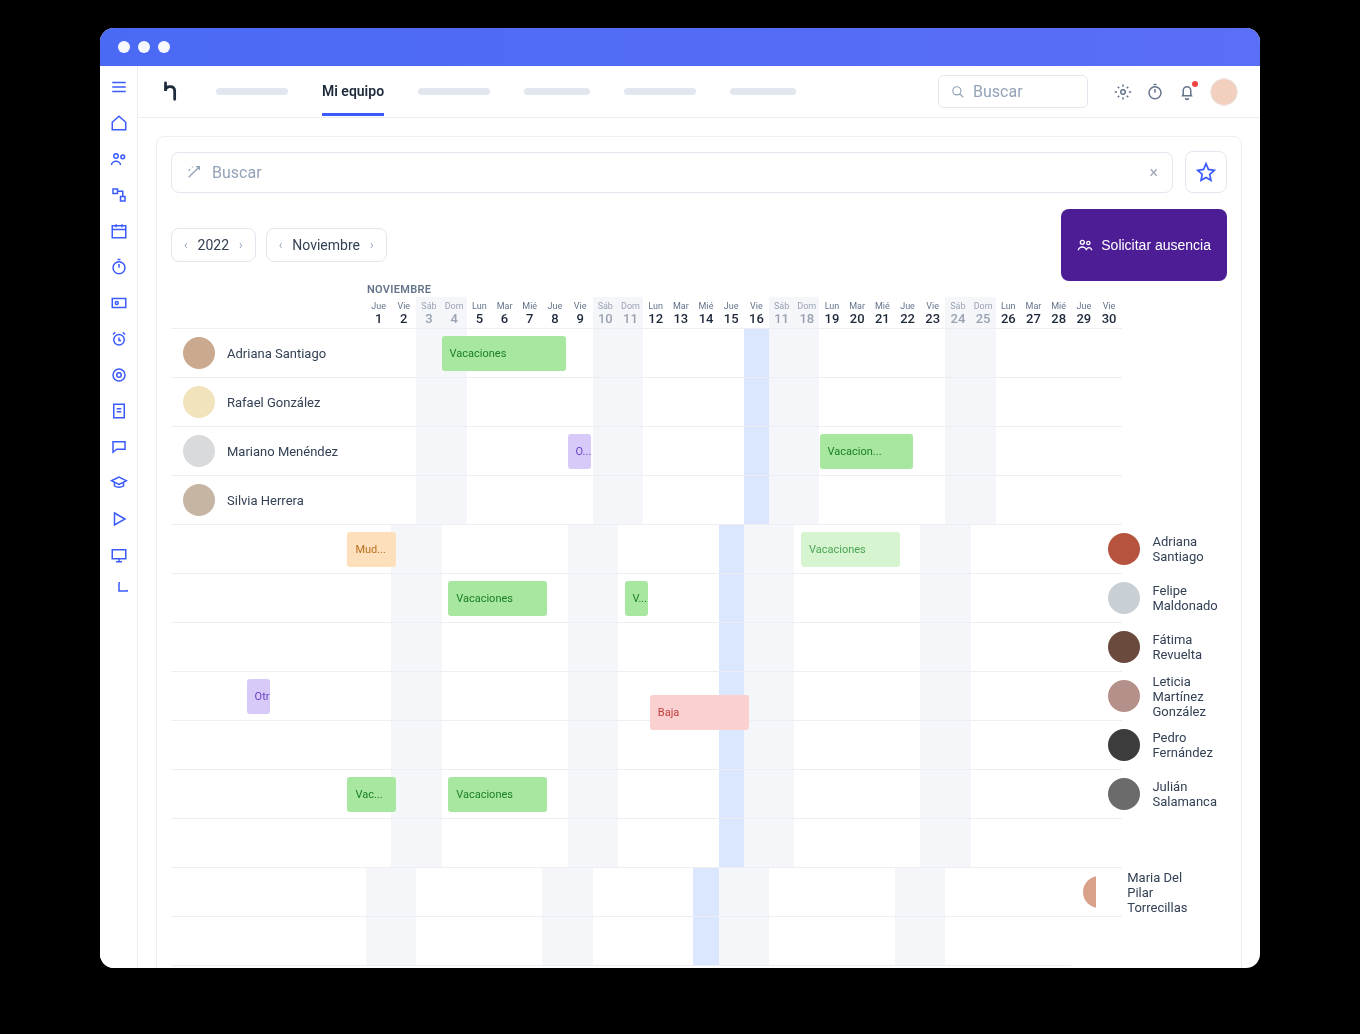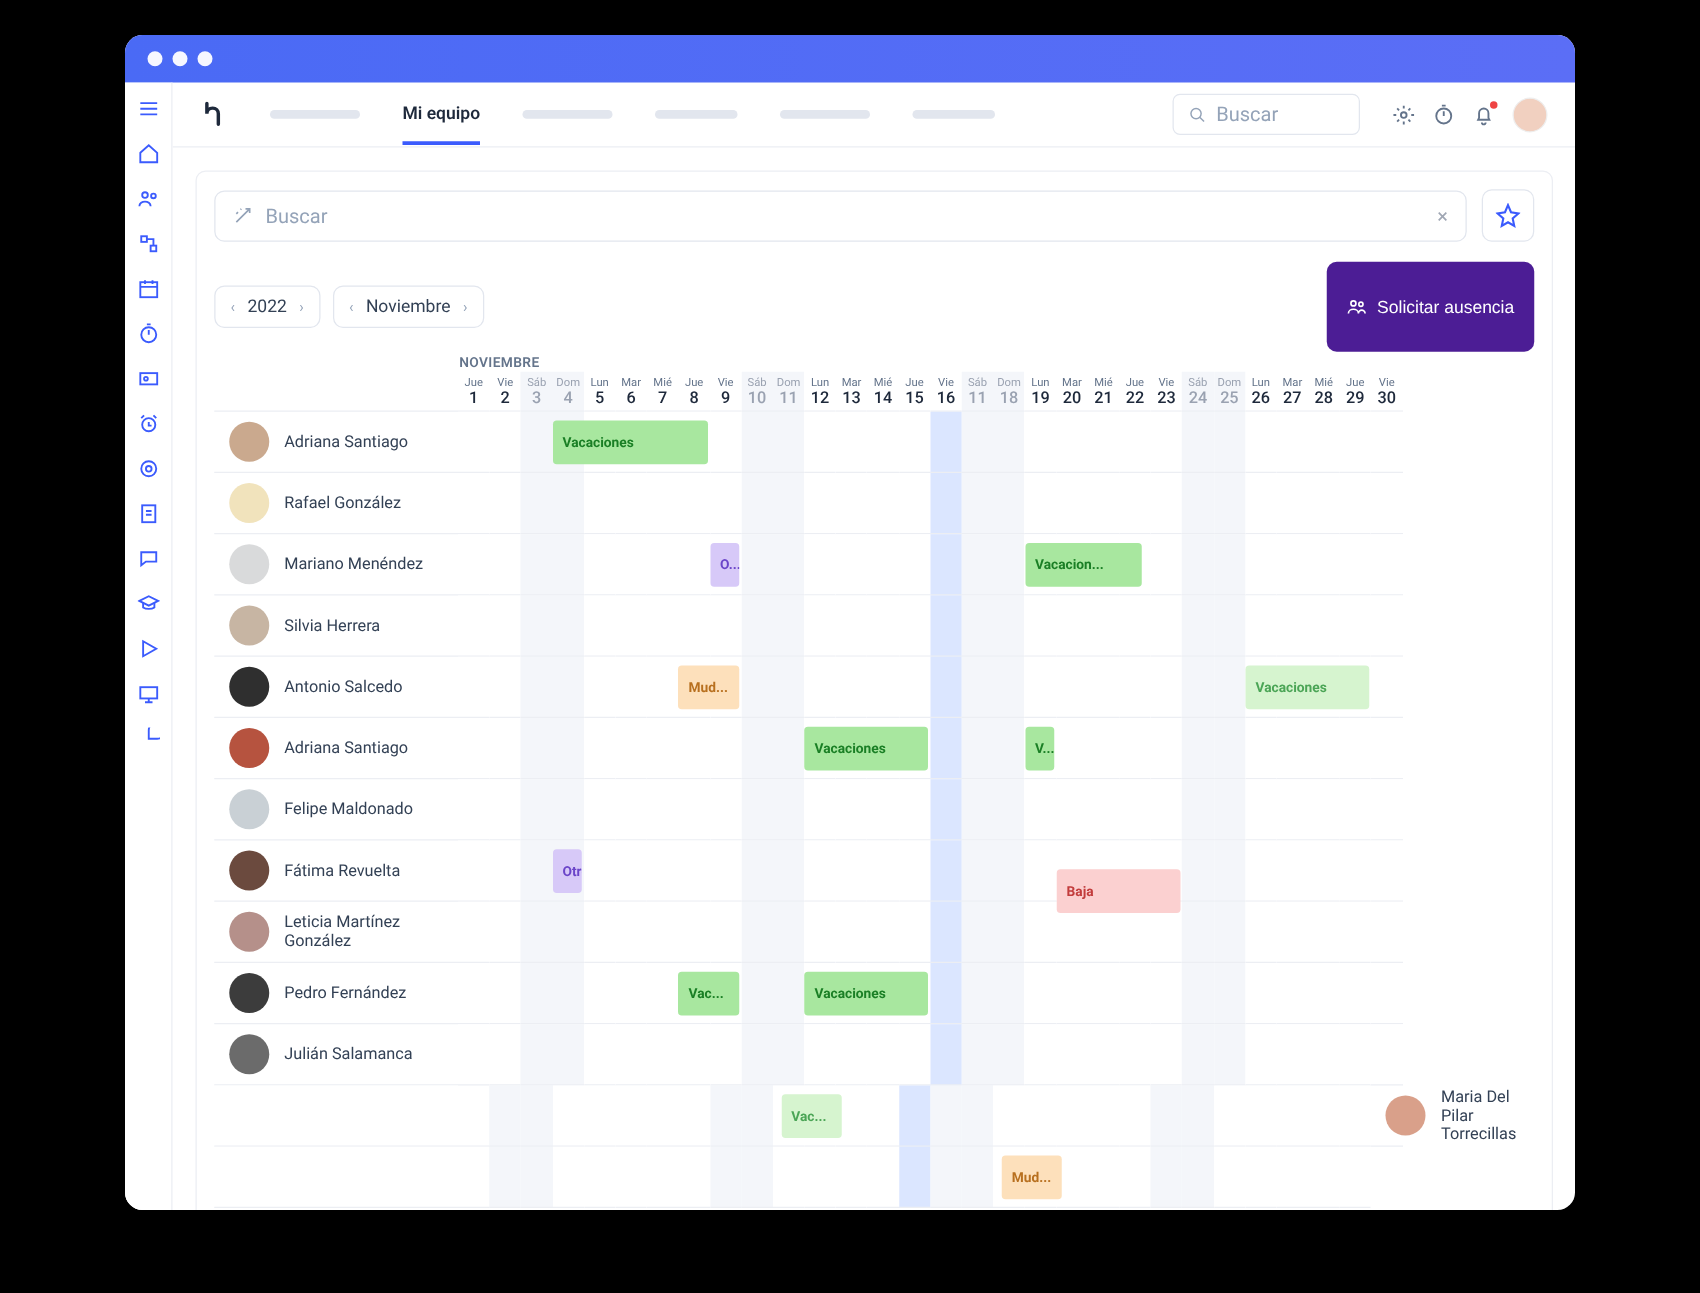--- a/index.html
+++ b/index.html
@@ -132,21 +132,21 @@
 .namecell .av{width:32px;height:32px;border-radius:50%;background:#d6dae2;flex-shrink:0;}
 .namecell .nm{font-size:13px;color:#334155;}
 .daycell{
   border-bottom:1px solid #eceef3; height:49px; background:#fff;
 }
 .daycell.we{background:#f4f6fa;}
 .daycell.today{background:#dbe6ff;}
 .event{
   position:absolute; top:7px; height:35px; border-radius:3px;
   font-size:11px; display:flex;align-items:center;padding:0 8px;
-  white-space:nowrap; overflow:hidden; text-overflow:ellipsis; font-weight:700;
+  white-space:nowrap; overflow:hidden; text-overflow:ellipsis; font-weight:400;
 }
 .ev-green{background:#a8e79f;color:#1a7f25;}
 .ev-green-l{background:#d6f4cf;color:#4ba556;}
 .ev-purple{background:#d7c9f8;color:#6b45c9;}
 .ev-orange{background:#fde0bb;color:#b8701f;}
 .ev-red{background:#fbd0d0;color:#c23c3c;}
 .clearx{margin-left:auto;color:#a0a7b4;cursor:pointer;}
 .blank-namehead{border-bottom:1px solid #eceef3;}
 svg{display:block;}
 </style>
@@ -502,24 +502,20 @@
                 <div class="daycell"></div>
                 <div class="daycell"></div>
                 <div class="daycell"></div>
                 <div class="daycell we"></div>
                 <div class="daycell we"></div>
                 <div class="daycell"></div>
                 <div class="daycell"></div>
                 <div class="daycell"></div>
                 <div class="daycell"></div>
                 <div class="daycell"></div>
-                <div class="namecell">
-    <div class="av" style="background:#2f2f2f"></div>
-    <div class="nm">Antonio Salcedo</div>
-  </div>
                 <div class="daycell" style="position: relative;">
                   <div class="event ev-orange" style="left: 176.4px; width: 48.4px;">Mud...</div>
                   <div class="event ev-green-l" style="left: 630px; width: 98.8px;">Vacaciones</div>
                 </div>
                 <div class="daycell"></div>
                 <div class="daycell we"></div>
                 <div class="daycell we"></div>
                 <div class="daycell"></div>
                 <div class="daycell"></div>
                 <div class="daycell"></div>

